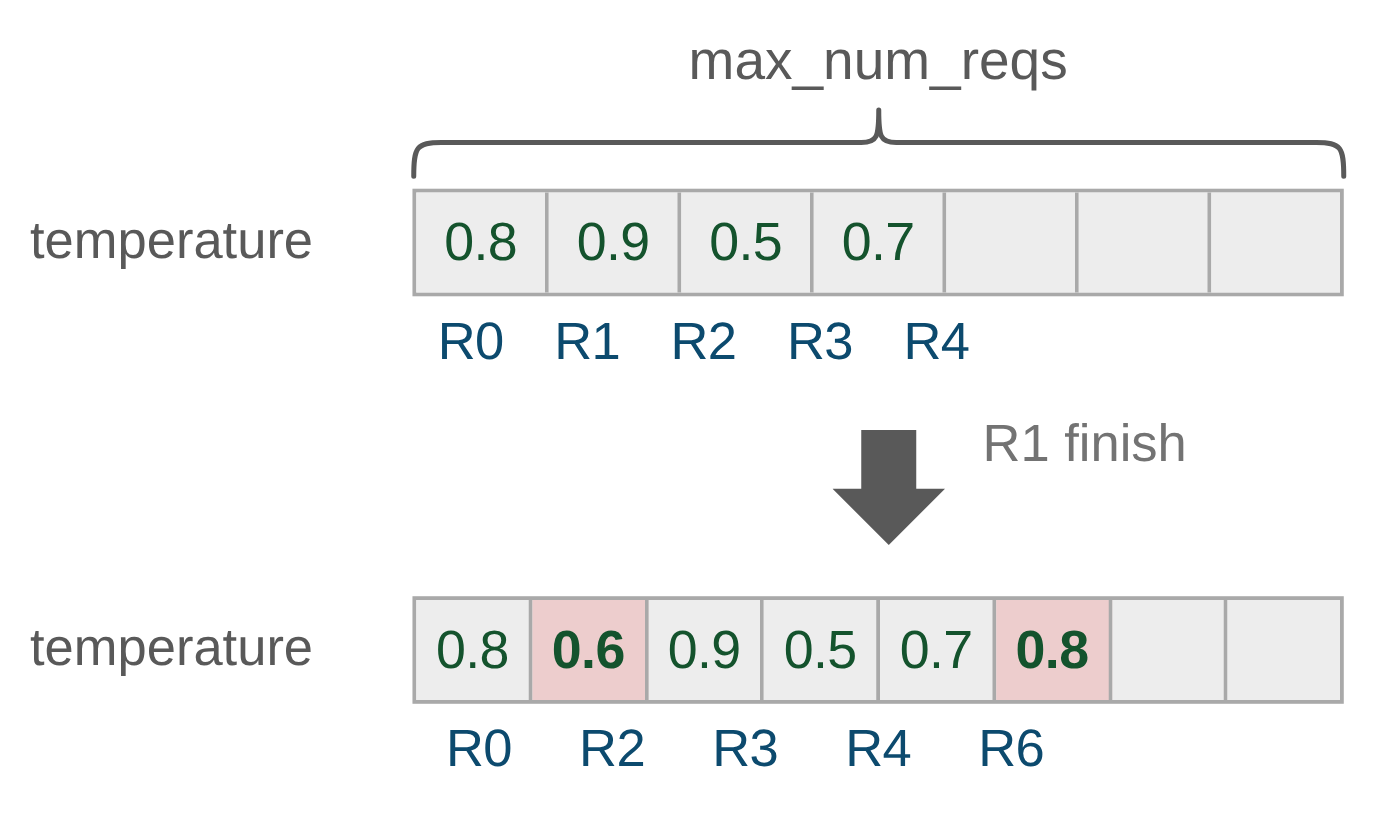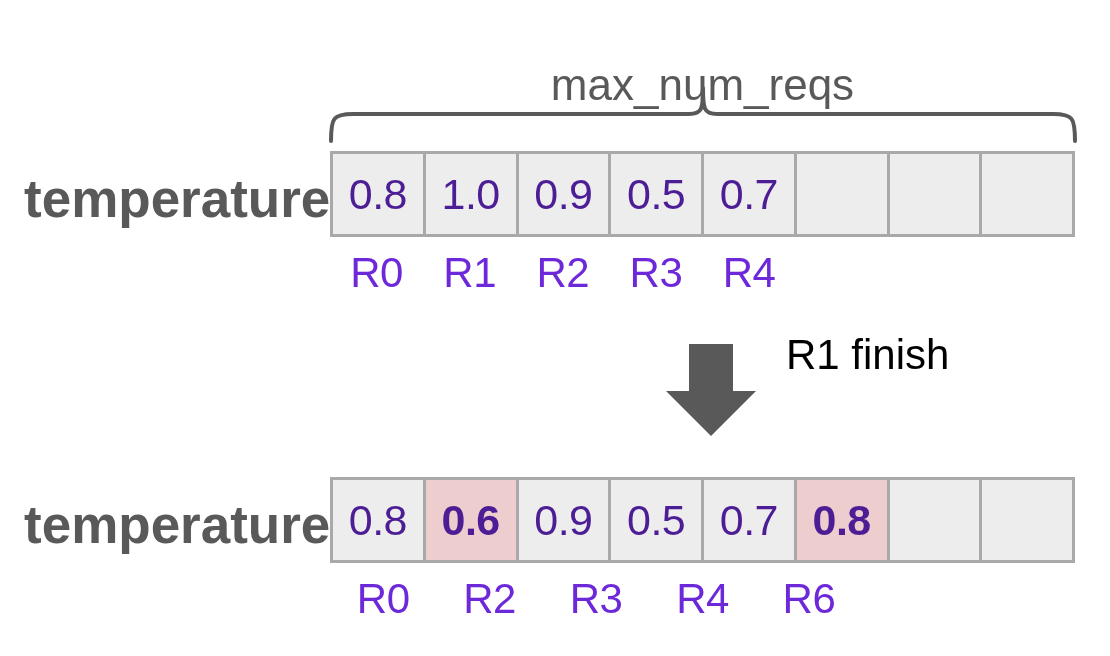--- a/index.html
+++ b/index.html
@@ -28,38 +28,36 @@
   .span-label {
     position: absolute;
     left: 330px;
     top: 24px;
     width: 745px;
     text-align: center;
     font-size: 44px;
     color: #595959;
     letter-spacing: 0px;
     white-space: nowrap;
-    margin-top: 36px;
   }
   .brace-wrap {
     position: absolute;
     left: 320px;
     top: 82px;
     width: 766px;
     height: 62px;
   }
   .brace-wrap svg { display: block; }
 
   
   .row-label {
     position: absolute;
-    font-size: 53px;
+    font-size: 42px;
     color: #595959;
     white-space: nowrap;
-    font-weight: bold;
   }
   .row-label.r1 { left: 24px; top: 168px; }
   .row-label.r2 { left: 24px; top: 494px; }
 
   
   .array {
     position: absolute;
     left: 330px;
     display: flex;
     border: 3px solid #a9a9a9;
@@ -71,42 +69,42 @@
 
   .cell {
     flex: 1 1 0;
     box-sizing: border-box;
     border-right: 3px solid #a9a9a9;
     background: #ededed;
     display: flex;
     align-items: center;
     justify-content: center;
     font-size: 43px;
-    color: #4c1d95;
+    color: #14532d;
     line-height: 1;
     letter-spacing: -0.5px;
   }
   .cell:last-child { border-right: none; }
   .cell.highlight { background: #edcdcd; font-weight: bold; }
   .cell.empty { color: transparent; }
 
   
   .ids {
     position: absolute;
     left: 330px;
     width: 745px;
     display: flex;
   }
   .ids.row1 { top: 252px; }
   .ids.row2 { top: 578px; }
   .id-slot {
     flex: 1 1 0;
     text-align: center;
     font-size: 42px;
-    color: #6d28d9;
+    color: #0c4a6e;
     line-height: 1;
     letter-spacing: -0.5px;
   }
   .id-slot.blank { color: transparent; }
 
   
   .arrow {
     position: absolute;
     left: 666px;
     top: 344px;
@@ -114,21 +112,21 @@
     height: 92px;
   }
   .arrow svg { display: block; }
 
   
   .annotation {
     position: absolute;
     left: 786px;
     top: 328px;
     font-size: 42px;
-    color: #000000;
+    color: #737373;
     line-height: 1.28;
     white-space: nowrap;
   }
   .annotation div { }
 </style>
 </head>
 <body>
 
 <div class="canvas">
 
@@ -138,21 +136,20 @@
     <svg width="766" height="62" viewBox="0 0 766 62" fill="none" xmlns="http://www.w3.org/2000/svg">
       <path d="M11 59 C11 36, 13 32, 33 32 L369 32 C382 32, 383 27, 383 6
                C383 27, 384 32, 397 32 L733 32 C753 32, 755 36, 755 59" stroke="#595959" stroke-width="4" fill="none" stroke-linecap="round" stroke-linejoin="round"></path>
     </svg>
   </div>
 
   <div class="row-label r1">temperature</div>
 
   <div class="array row1">
     <div class="cell">0.8</div>
-    <div class="cell">1.0</div>
     <div class="cell">0.9</div>
     <div class="cell">0.5</div>
     <div class="cell">0.7</div>
     <div class="cell empty"></div>
     <div class="cell empty"></div>
     <div class="cell empty"></div>
   </div>
 
   <div class="ids row1">
     <div class="id-slot">R0</div>

